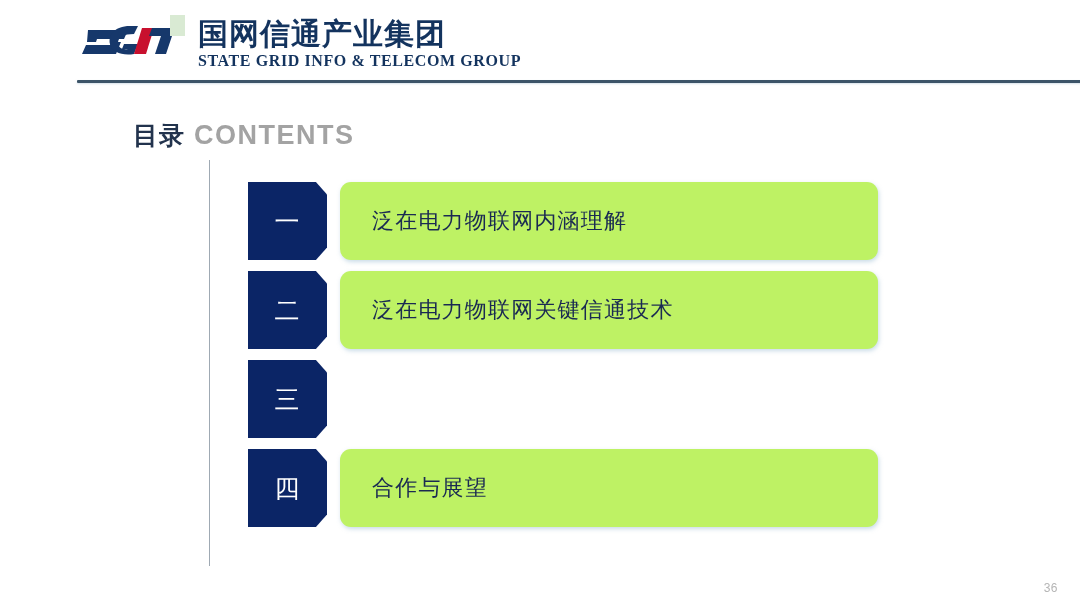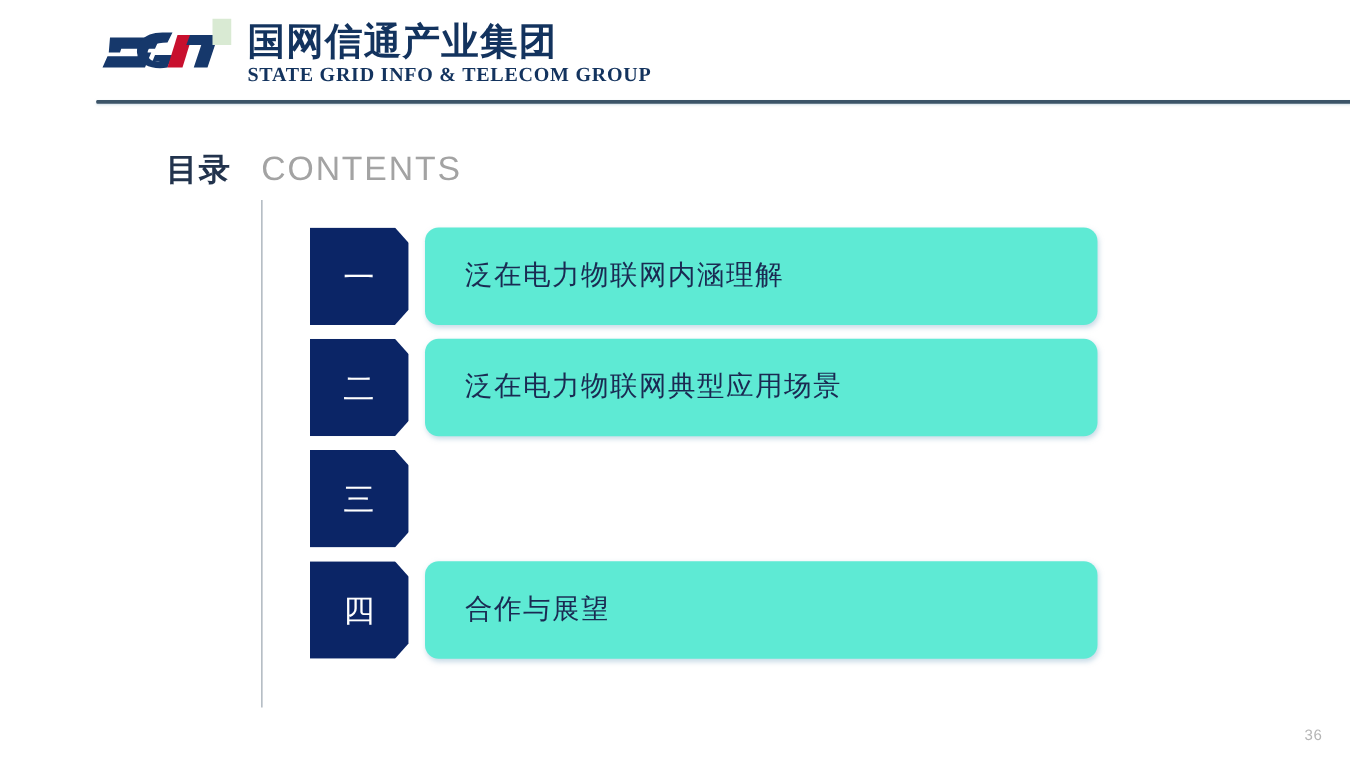--- a/index.html
+++ b/index.html
@@ -101,24 +101,24 @@
     font-size: 25px;
     font-weight: bold;
     color: #22334d;
     letter-spacing: 1px;
     line-height: 1;
   }
 
   .title-en {
     font-family: "Liberation Sans", "DejaVu Sans", sans-serif;
     font-size: 27px;
-    font-weight: normal;
+    font-weight: bold;
     color: #a3a3a3;
     letter-spacing: 1.5px;
-    margin-left: 24px;
+    margin-left: 9px;
     line-height: 1;
   }
 
   
   .guide-line {
     position: absolute;
     left: 209px;
     top: 160px;
     width: 1px;
     height: 406px;
@@ -160,21 +160,21 @@
     font-size: 25px;
     font-weight: normal;
     color: #ffffff;
     line-height: 1;
     letter-spacing: 1px;
   }
 
   .bar {
     flex: 1 1 auto;
     margin-left: 13px;
-    background: #5eead4;
+    background: #bef264;
     border-radius: 11px;
     display: flex;
     align-items: center;
     padding-left: 32px;
     box-shadow: 1px 2px 4px rgba(150,185,210,0.5);
   }
 
   .bar-label {
     font-family: "DejaVu Sans", "Liberation Sans", sans-serif;
     font-size: 22px;
@@ -247,21 +247,21 @@
     <div class="bar">
       <span class="bar-label">泛在电力物联网内涵理解</span>
     </div>
   </div>
 
   <div class="content-row">
     <div class="num-badge">
       <span class="num-badge-label">二</span>
     </div>
     <div class="bar">
-      <span class="bar-label">泛在电力物联网典型应用场景</span>
+      <span class="bar-label">泛在电力物联网关键信通技术</span>
     </div>
   </div>
 
   <div class="content-row">
     <div class="num-badge">
       <span class="num-badge-label">三</span>
     </div>
   </div>
 
   <div class="content-row">

